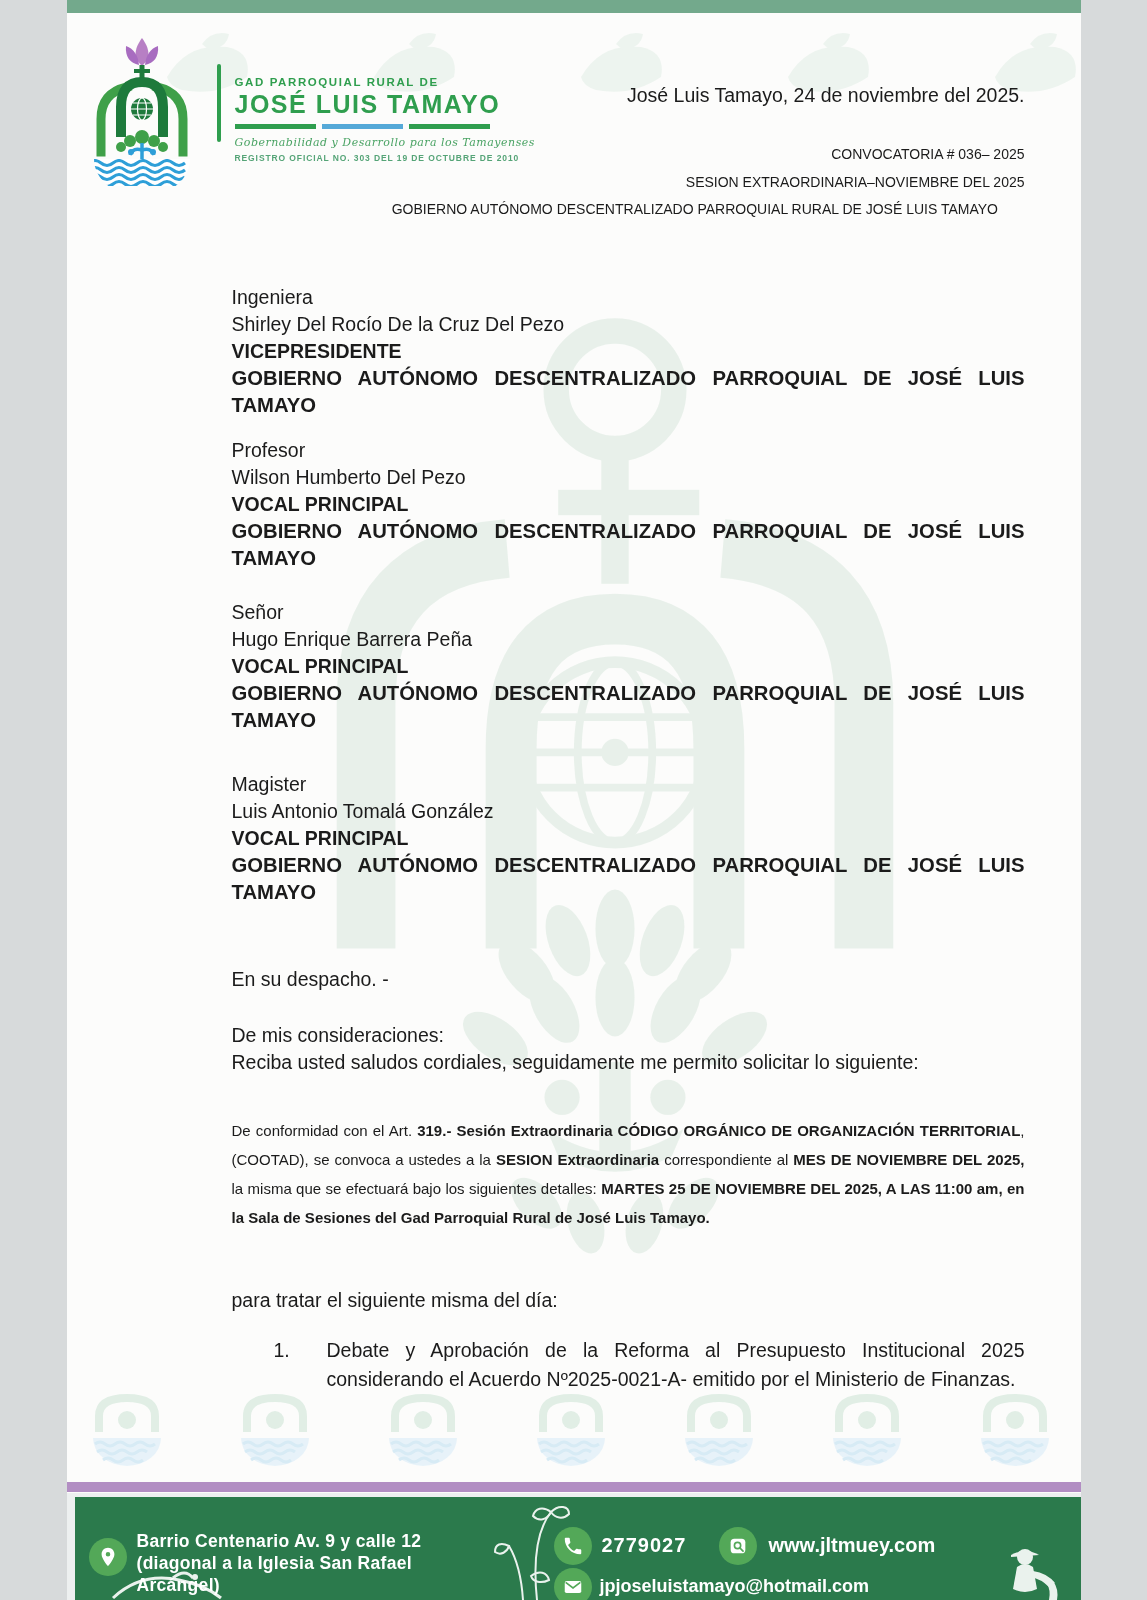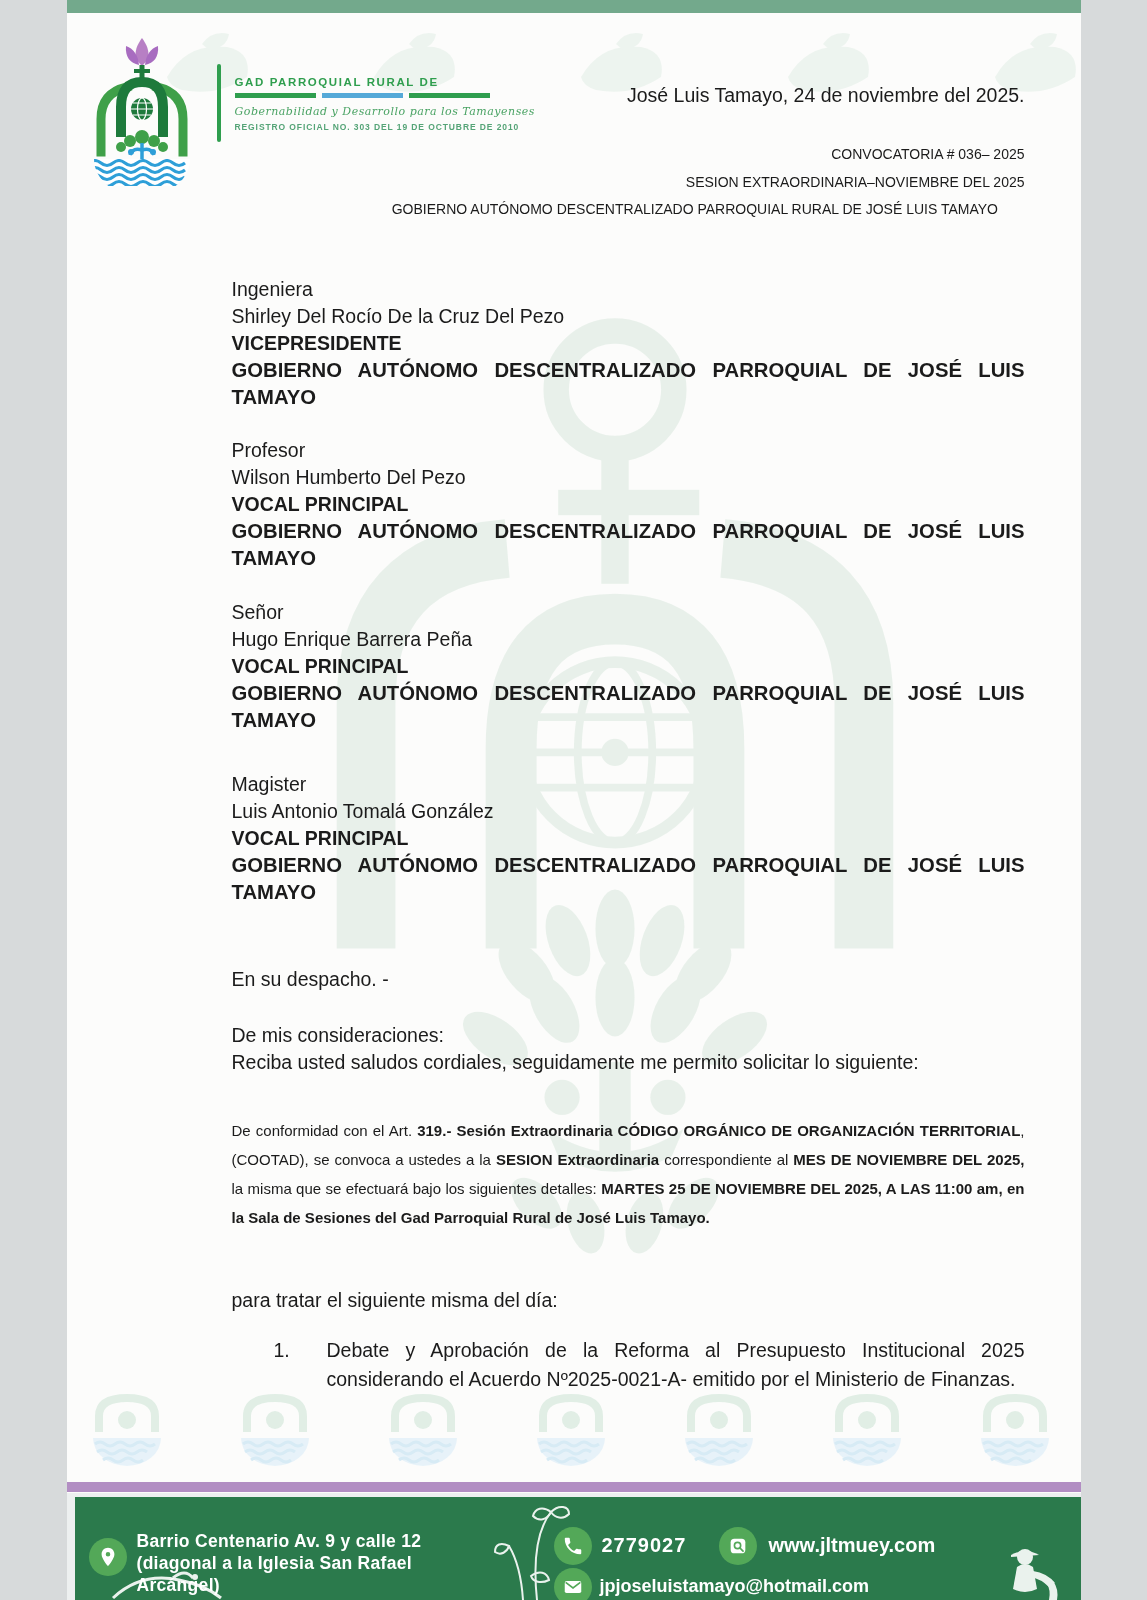--- a/index.html
+++ b/index.html
@@ -293,39 +293,40 @@
         <path d="M8 128 q6 -5 12 0 t12 0 t12 0 t12 0 t12 0 t12 0 t12 0 t12 0"></path>
         <path d="M8 135 q6 -5 12 0 t12 0 t12 0 t12 0 t12 0 t12 0 t12 0 t12 0"></path>
         <path d="M8 142 q6 -5 12 0 t12 0 t12 0 t12 0 t12 0 t12 0 t12 0 t12 0"></path>
         <path d="M8 149 q6 -5 12 0 t12 0 t12 0 t12 0 t12 0 t12 0 t12 0 t12 0"></path>
         <path d="M8 156 q6 -5 12 0 t12 0 t12 0 t12 0 t12 0 t12 0 t12 0 t12 0"></path>
       </g>
     </svg>
     <div class="vline"></div>
     <div class="lh-text">
       <div class="lh-small">GAD PARROQUIAL RURAL DE</div>
+      <div class="lh-name">JOSÉ LUIS TAMAYO</div>
       <div class="lh-bars">
         <span class="bar-g"></span>
           <span class="bar-b"></span>
           <span class="bar-g"></span>
       </div>
       <div class="lh-script">Gobernabilidad y Desarrollo para los Tamayenses</div>
       <div class="lh-reg">REGISTRO OFICIAL NO. 303 DEL 19 DE OCTUBRE DE 2010</div>
     </div>
   </header>
 
   <div class="abs dateline">José Luis Tamayo, 24 de noviembre del 2025.</div>
 
   <div class="abs titles">
     <div>CONVOCATORIA # 036– 2025</div>
     <div>SESION EXTRAORDINARIA–NOVIEMBRE DEL 2025</div>
     <div class="title-wide">GOBIERNO AUTÓNOMO DESCENTRALIZADO PARROQUIAL RURAL DE JOSÉ LUIS TAMAYO</div>
   </div>
 
-  <div class="abs content-block" style="top:276px">
+  <div class="abs content-block" style="top:284px">
     <div>Ingeniera</div>
     <div>Shirley Del Rocío De la Cruz Del Pezo</div>
     <div class="role">VICEPRESIDENTE</div>
     <div class="org">GOBIERNO AUTÓNOMO DESCENTRALIZADO PARROQUIAL DE JOSÉ LUIS TAMAYO</div>
   </div>
   <div class="abs content-block" style="top:437px">
     <div>Profesor</div>
     <div>Wilson Humberto Del Pezo</div>
     <div class="role">VOCAL PRINCIPAL</div>
     <div class="org">GOBIERNO AUTÓNOMO DESCENTRALIZADO PARROQUIAL DE JOSÉ LUIS TAMAYO</div>

